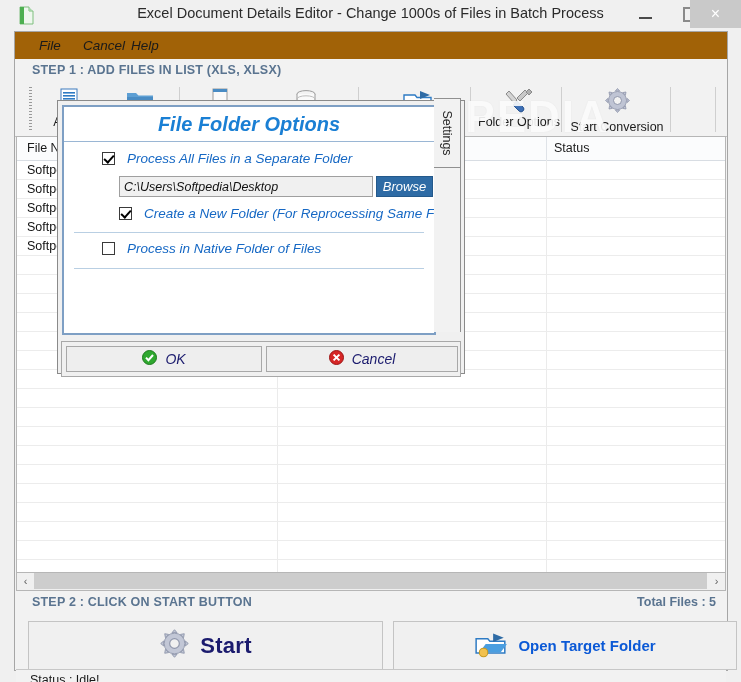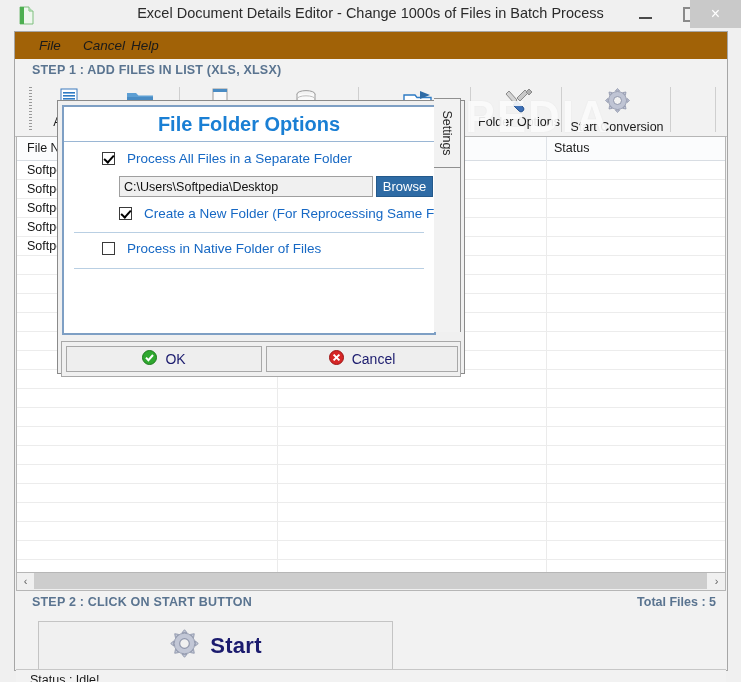--- a/index.html
+++ b/index.html
@@ -287,21 +287,20 @@
     top: 6px;
     height: 49px;
     background: #f0f0f0;
     border: 1px solid #c4c4c4;
     box-sizing: border-box;
     display: flex;
     align-items: center;
     justify-content: center;
     gap: 10px;
     cursor: default;
-    margin-left: 10px;
   }
   .btn-start { left: 12px; width: 355px; }
   .btn-open  { left: 377px; width: 344px; }
   .start-text {
     font-size: 22px;
     font-weight: bold;
     color: #1b1b6e;
     letter-spacing: 0.3px;
   }
   .open-text {
@@ -363,20 +362,21 @@
 
   
   .dialog {
     position: absolute;
     left: 57px; top: 100px;
     width: 408px; height: 274px;
     background: #f0f0f0;
     border: 1px solid #8a8a8a;
     box-sizing: border-box;
     z-index: 15;
+    font-style: italic;
   }
   .dlg-inner {
     position: absolute;
     left: 4px; top: 4px;
     width: 374px; height: 230px;
     background: #ffffff;
     border: 2px solid #7e9fc4;
     box-sizing: border-box;
   }
   .dlg-title {
@@ -697,20 +697,31 @@
               <path d="M22 5 l-0.6 3.4 -2.8 -2.8 z"></path>
                 <path d="M5 22 l0.6 -3.4 2.8 2.8 z"></path>
               <circle cx="13.5" cy="13.5" r="9"></circle>
             </g>
             <circle cx="13.5" cy="13.5" r="4.2" fill="#f0f0f0" stroke="#8f96ab"></circle>
           </svg>
         </span>
         <span class="start-text">Start</span>
       </div>
 
+      <div class="big-btn btn-open">
+        <span>
+          <svg width="34" height="28" viewBox="0 0 32 26">
+            <path d="M2 8 h11 l2 2.5 h14 v11 h-27 Z" fill="#ffffff" stroke="#2e7bc4" stroke-width="1.4"></path>
+            <path d="M5 21 l6 -8 h20 l-6 8 Z" fill="#4a9ee0"></path>
+            <path d="M18 3 l10 4 -10 4 Z" fill="#2e6ba5"></path>
+            <circle cx="9" cy="21" r="4" fill="#f2c14e" stroke="#c79a20"></circle>
+          </svg>
+        </span>
+        <span class="open-text">Open Target Folder</span>
+      </div>
     </div>
 
     <div class="statusbar">
       <div class="status-text">Status  :  Idle!</div>
       <div class="grip">
         <svg width="11" height="11" viewBox="0 0 11 11">
           <g fill="#9a9a9a">
             <rect x="8" y="2" width="2" height="2"></rect>
               <rect x="5" y="5" width="2" height="2"></rect>
             <rect x="8" y="5" width="2" height="2"></rect>

